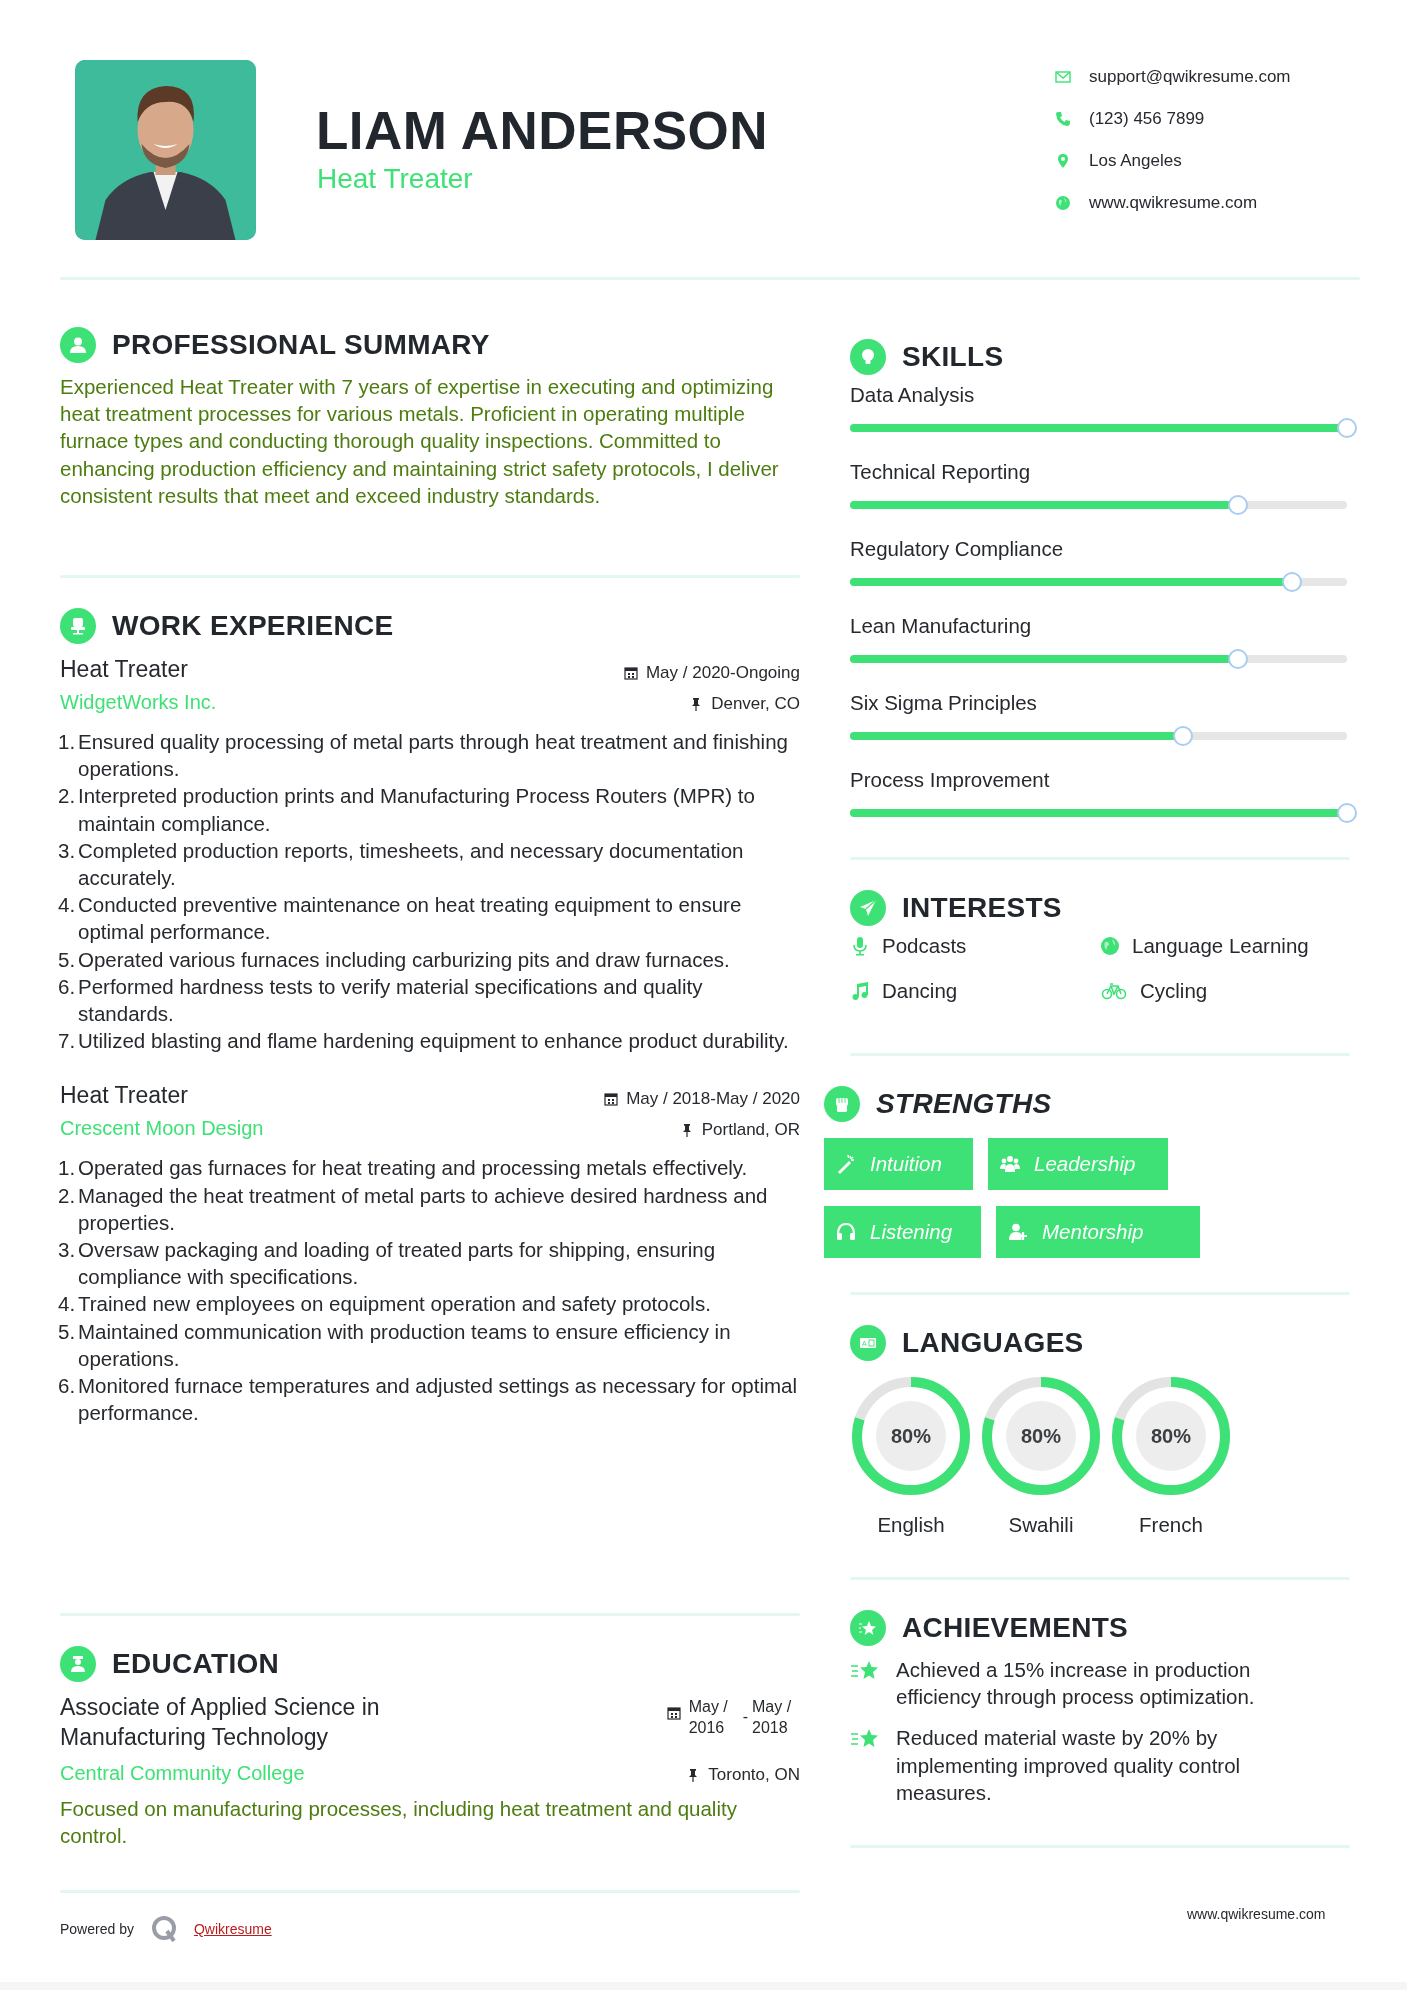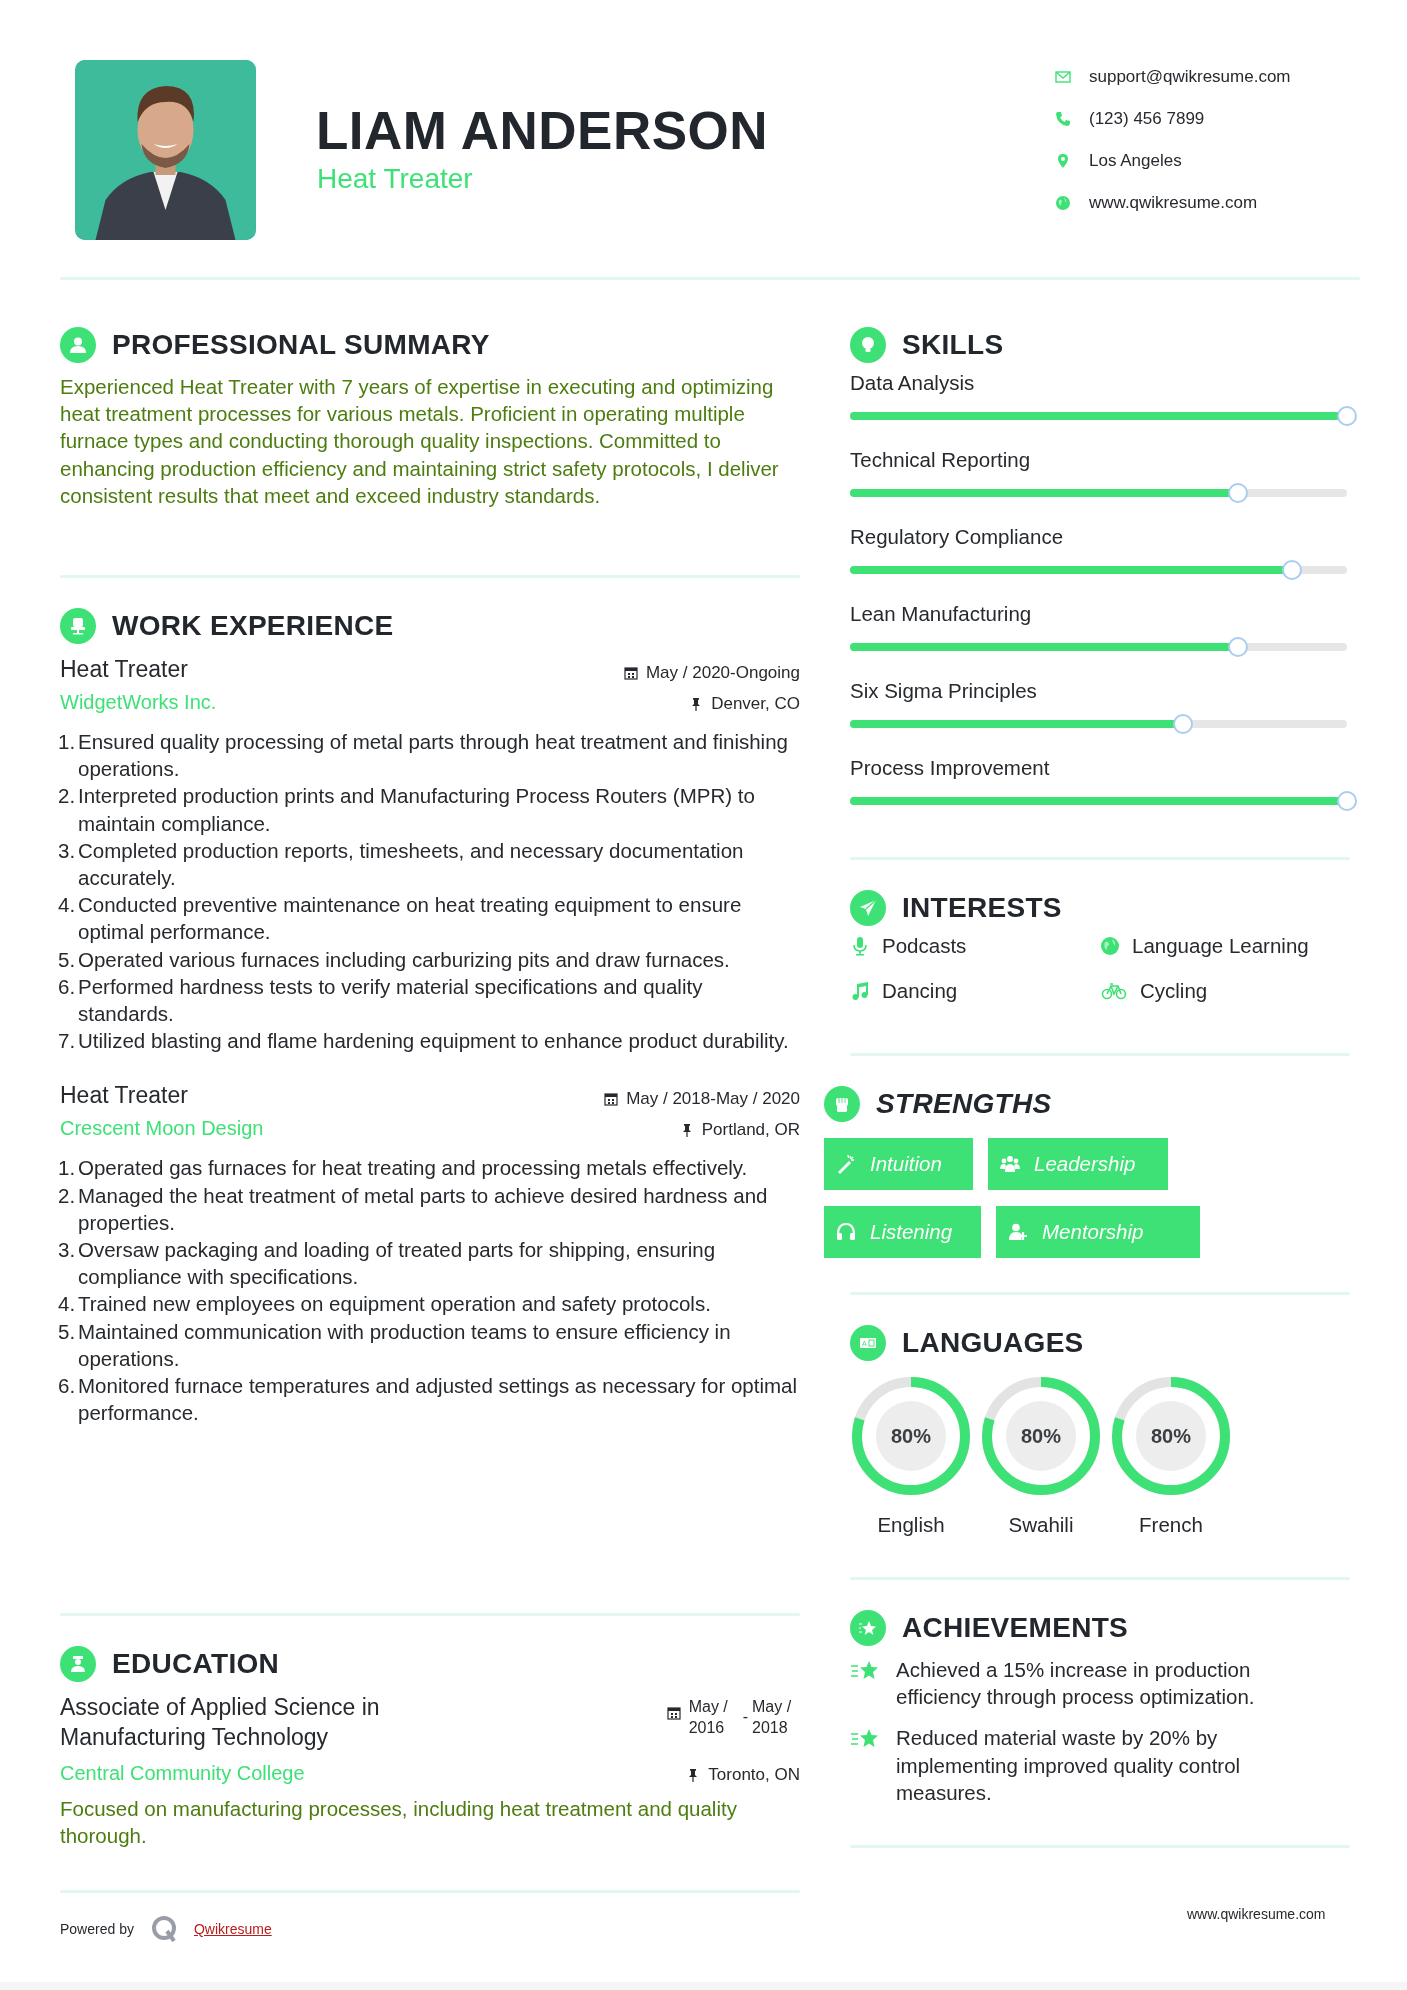--- a/index.html
+++ b/index.html
@@ -256,26 +256,26 @@
   <div class="job-head" style="margin-top:10px;">
     <span class="company">Central Community College</span>
     <span class="job-meta">
       <svg viewBox="0 0 14 14">
           <path d="M4 1h6v1.5L9 3v4l2 2H3l2-2V3L4 2.5Z" fill="#26292e"></path>
           <rect x="6.4" y="9" width="1.2" height="5" fill="#26292e"></rect>
         </svg>
       <span>Toronto, ON</span>
     </span>
   </div>
-  <p class="body-text" style="margin-top:10px;">Focused on manufacturing processes, including heat treatment and quality thorough.</p>
+  <p class="body-text" style="margin-top:10px;">Focused on manufacturing processes, including heat treatment and quality control.</p>
 </div>
 
 <div class="abs divider" style="left:60px; top:1890px; width:740px;"></div>
 
-<div class="abs" style="left:850px; top:325px; width:510px;">
+<div class="abs" style="left:850px; top:337px; width:510px;">
   <div class="sec-head">
     <span class="sec-icon">
       <svg viewBox="0 0 20 20">
           <circle cx="10" cy="8" r="6" fill="#ffffff"></circle>
           <rect x="7.5" y="13" width="5" height="4" rx="1" fill="#ffffff"></rect>
         </svg>
     </span>
     <span class="sec-title">SKILLS</span>
   </div>
   <div style="margin-top:6px;" id="skills-list">

